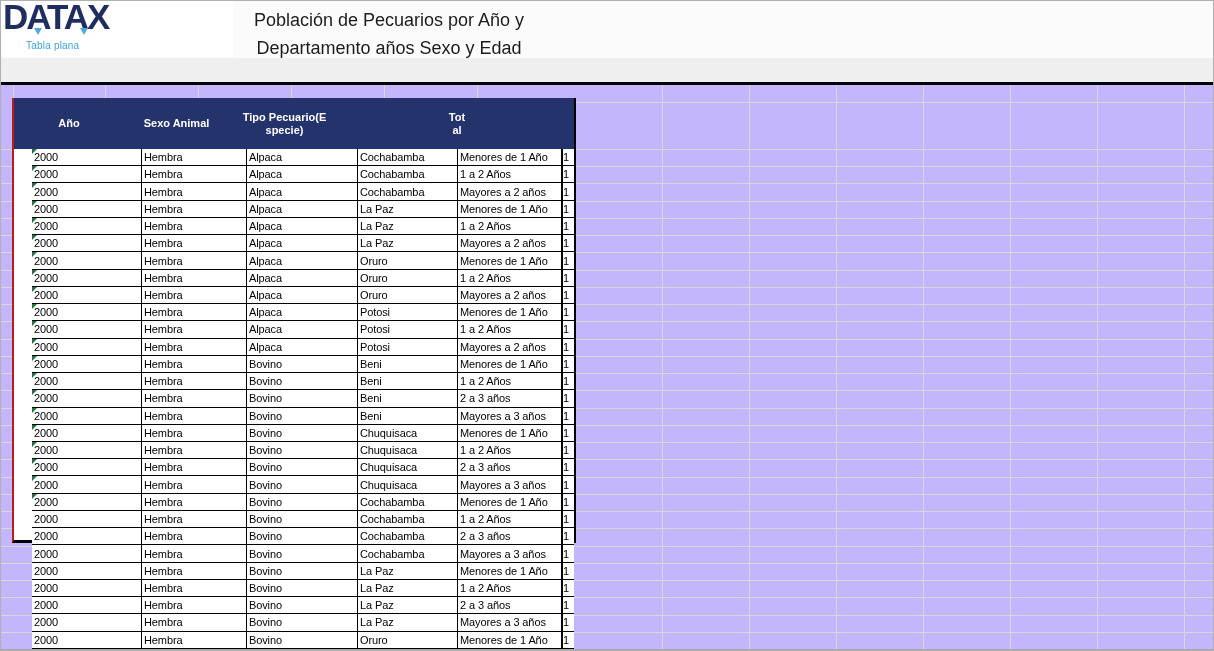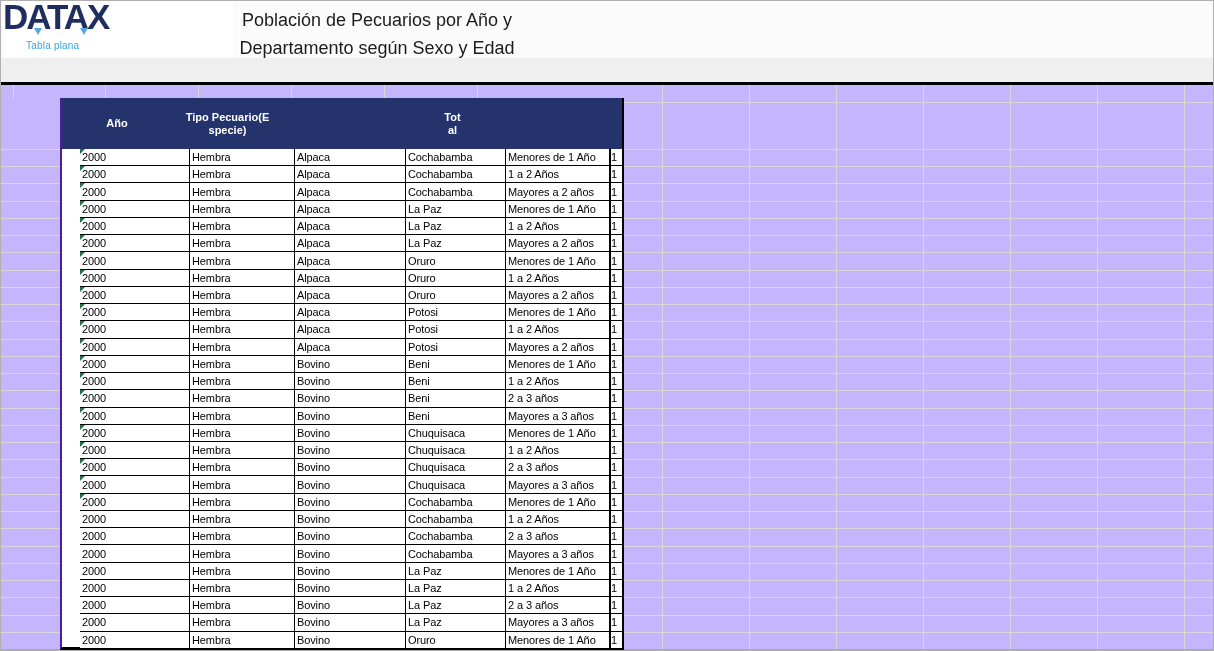--- a/index.html
+++ b/index.html
@@ -33,44 +33,44 @@
     border-left:4px solid transparent;border-right:4px solid transparent;
     border-top:7px solid var(--logo-accent);
   }
   .logo-accent.a1{left:31px;}
   .logo-accent.a2{left:77px;}
   .logo-subtitle{
     position:absolute;left:23px;top:39px;
     font-size:10px;color:var(--subtitle-blue);letter-spacing:0.2px;
   }
   .title{
-    position:absolute;left:176px;top:5px;width:400px;
+    position:absolute;left:188px;top:5px;width:400px;
     text-align:center;font-size:18px;line-height:28px;color:#1c1c1c;
   }
   
   .row-gridlines{
     position:absolute;left:0;top:148px;width:1214px;height:501px;
     background:repeating-linear-gradient(to bottom,var(--gridline) 0 1px,transparent 1px 17.241px);
   }
   .col-gridlines-right{
     position:absolute;left:661px;top:84px;width:553px;height:564px;
     background:repeating-linear-gradient(to right,var(--gridline) 0 1px,transparent 1px 87px);
   }
   .strip-ticks{
     position:absolute;left:104px;top:84px;width:385px;height:13px;
     background:repeating-linear-gradient(to right,var(--gridline) 0 1px,transparent 1px 93px);
   }
   .strip-left-line{position:absolute;left:12px;top:84px;width:1px;height:13px;background:var(--gridline);}
   .headerrow-line{position:absolute;left:575px;top:101px;width:639px;height:1px;background:var(--gridline);}
   .sheet-bottom-line{position:absolute;left:0;top:648px;width:1214px;height:2px;background:#a8a8a8;}
   
   .flat-table{
-    position:absolute;left:11px;top:97px;width:564px;height:552px;
-    border-left:2px solid #4c1d95;border-right:2px solid #000;border-bottom:3px solid #000;
-    background:#fff;z-index:2;display:flex;flex-direction:column;margin-left:48px;
+    position:absolute;left:11px;top:97px;width:564px;height:445px;
+    border-left:2px solid #b91c1c;border-right:2px solid #000;border-bottom:3px solid #000;
+    background:#fff;z-index:2;display:flex;flex-direction:column;
   }
   .thead{
     display:flex;height:51px;background:var(--header-bg);color:#fff;
     font-size:11px;font-weight:700;flex-shrink:0;
   }
   .th{display:flex;align-items:center;justify-content:center;text-align:center;line-height:13px;}
   .tbody{display:flex;flex-direction:column;align-items:flex-end;}
   .tr{display:flex;height:17.241px;border-bottom:1px solid #000;background:#fff;}
   .td{
     position:relative;display:flex;align-items:center;
@@ -104,34 +104,37 @@
 
   <div class="logo">
     <div class="logo-text">DATAX</div>
     <div class="logo-accent a1"></div>
     <div class="logo-accent a2"></div>
     <div class="logo-subtitle">Tabla plana</div>
   </div>
 
   <div class="title">
     <div>Población de Pecuarios por Año y</div>
-    <div>Departamento según Sexo y Edad</div>
+    <div>Departamento años Sexo y Edad</div>
   </div>
 
   <div class="row-gridlines"></div>
   <div class="col-gridlines-right"></div>
   <div class="strip-ticks"></div>
   <div class="strip-left-line"></div>
   <div class="headerrow-line"></div>
   <div class="sheet-bottom-line"></div>
 
   <div class="flat-table">
     <div class="thead">
       <div class="th c0">
           <span>Año</span>
+        </div>
+      <div class="th c1">
+          <span>Sexo Animal</span>
         </div>
       <div class="th c2">
           <span>Tipo Pecuario(Especie)</span>
         </div>
       <div class="th c5">
           <span>Total</span>
         </div>
     </div>
     <div class="tbody">
         <div class="tr">

